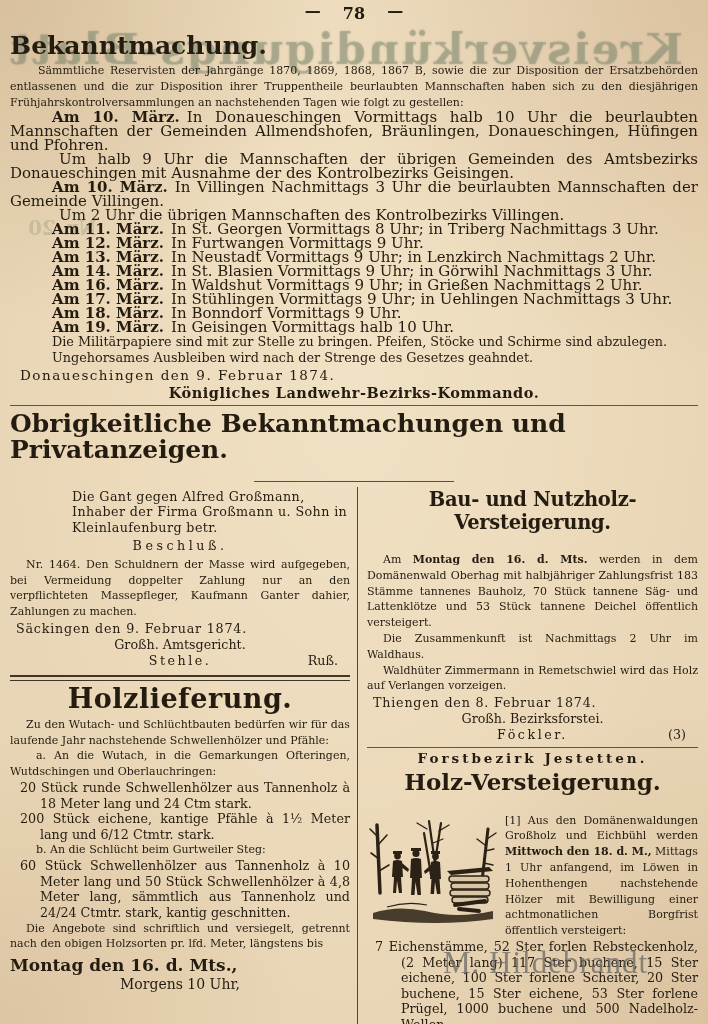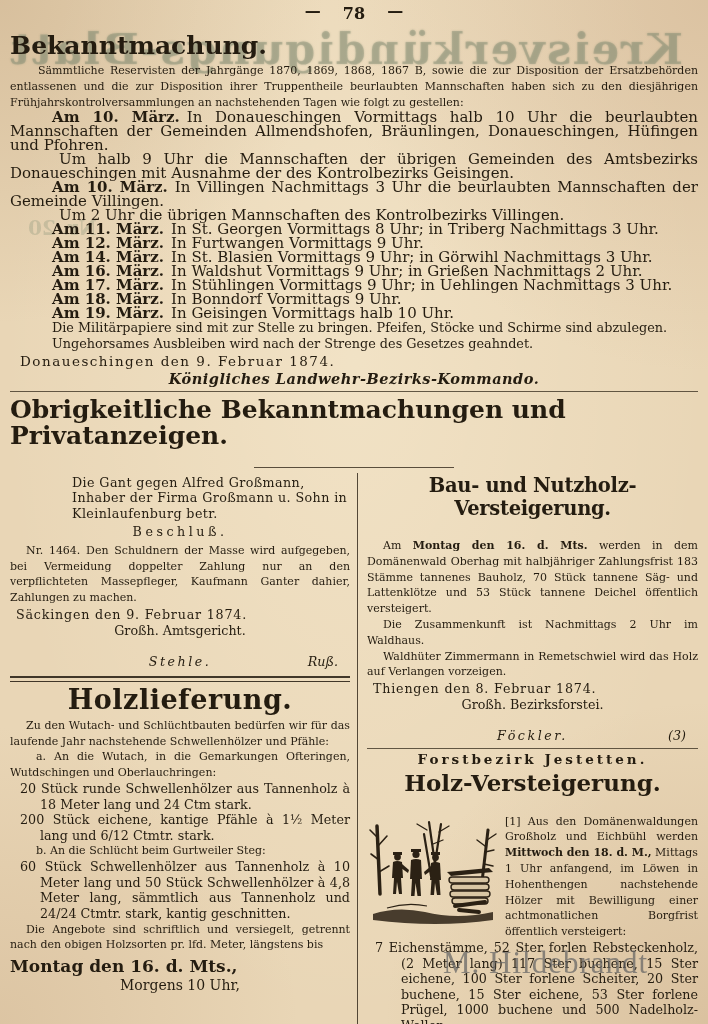--- a/index.html
+++ b/index.html
@@ -29,35 +29,35 @@
     position:absolute;left:28px;top:216px;font-size:20px;font-weight:bold;
     color:rgba(130,142,116,.30);transform:scaleX(-1);pointer-events:none;
   }
   .ann-title{font-weight:bold;font-size:25px;line-height:28px;margin:8px 0 3px;}
   .para{margin:0;font-size:11px;line-height:15.8px;text-align:justify;}
   .intro{text-indent:28px;}
   .entry{margin:0;font-size:15px;line-height:14px;text-align:justify;text-indent:42px;}
   .entry-date{font-weight:bold;margin-right:7px;}
   .note{margin:0;font-size:12.8px;line-height:15.8px;text-indent:42px;}
   .ann-dateline{margin:1px 0 0 10px;font-size:13.5px;letter-spacing:1.5px;line-height:17px;}
-  .ann-sig{text-align:center;font-weight:bold;font-size:14.5px;letter-spacing:.5px;line-height:18px;margin-bottom:3px;font-style:italic;}
+  .ann-sig{text-align:center;font-weight:bold;font-size:14.5px;letter-spacing:.5px;line-height:18px;margin-bottom:3px;}
   .rule{border:none;border-top:1px solid rgba(62,52,36,.8);margin:0;}
   .sec-title{text-align:left;font-weight:bold;font-size:25px;line-height:26px;margin:5px 0 18px;}
   .short-rule{width:200px;border:none;border-top:1px solid rgba(62,52,36,.85);margin:3px auto 5px;}
   
   .columns{display:flex;align-items:stretch;min-height:628px;}
   .col-left{width:340px;flex:0 0 340px;padding-right:7px;border-right:1px solid rgba(55,45,30,.85);}
   .col-right{flex:1;padding-left:9px;}
   .col-left,.col-right{font-size:12.7px;line-height:15.6px;}
   .gant-head{margin:2px 2px 0 62px;line-height:15.4px;letter-spacing:.4px;}
   .spaced-center{text-align:center;letter-spacing:3.5px;margin:3px 0;}
   .ind{ text-indent:16px;}
   .dateline{margin:1px 0 0 6px;letter-spacing:.8px;}
   .center{text-align:center;}
-  .sig-row{position:relative;text-align:center;letter-spacing:2.5px;margin-top:16px;font-style:italic;}
+  .sig-row{position:relative;text-align:center;letter-spacing:2.5px;margin-top:1px;}
   .sig-right{position:absolute;right:12px;top:0;letter-spacing:0;}
   .double-rule{height:3px;border-top:2px solid rgba(45,37,24,.9);border-bottom:1px solid rgba(45,37,24,.9);margin:6px 0 3px;}
   .big-title{text-align:center;font-weight:bold;font-size:27px;line-height:30px;margin:1px 0 3px;letter-spacing:.5px;}
   .hang{padding-left:30px;text-indent:-20px;margin:0;text-align:justify;}
   .hang-deep{padding-left:34px;text-indent:-26px;margin:0;text-align:justify;}
   .deadline{text-align:left;font-weight:bold;font-size:17px;line-height:21px;margin-top:3px;}
   .deadline-time{text-align:center;font-size:14px;line-height:17px;margin-bottom:2px;}
   .rc-title{text-align:center;font-weight:bold;font-size:19.5px;line-height:23px;letter-spacing:-.3px;margin:1px 0 18px;}
   .thin-rule{border:none;border-top:1px solid rgba(62,52,36,.8);margin:4px 0 3px;}
   .district{text-align:center;font-weight:bold;font-size:13.5px;letter-spacing:3px;margin-top:2px;}
@@ -87,20 +87,21 @@
 
     <div class="ann-title">Bekanntmachung.</div>
     <p class="para intro">Sämmtliche Reservisten der Jahrgänge 1870, 1869, 1868, 1867 B, sowie die zur Disposition der Ersatzbehörden entlassenen und die zur Disposition ihrer Truppentheile beurlaubten Mannschaften haben sich zu den diesjährigen Frühjahrskontrolversammlungen an nachstehenden Tagen wie folgt zu gestellen:</p>
 
     <p class="entry"><span class="entry-date">Am 10. März.</span><span>In Donaueschingen Vormittags halb 10 Uhr die beurlaubten Mannschaften der Gemeinden Allmendshofen, Bräunlingen, Donaueschingen, Hüfingen und Pfohren.</span></p>
     <p class="entry"><span class="entry-date"></span><span>Um halb 9 Uhr die Mannschaften der übrigen Gemeinden des Amtsbezirks Donaueschingen mit Ausnahme der des Kontrolbezirks Geisingen.</span></p>
     <p class="entry"><span class="entry-date">Am 10. März.</span><span>In Villingen Nachmittags 3 Uhr die beurlaubten Mannschaften der Gemeinde Villingen.</span></p>
     <p class="entry"><span class="entry-date"></span><span>Um 2 Uhr die übrigen Mannschaften des Kontrolbezirks Villingen.</span></p>
     <p class="entry"><span class="entry-date">Am 11. März.</span><span>In St. Georgen Vormittags 8 Uhr; in Triberg Nachmittags 3 Uhr.</span></p>
     <p class="entry"><span class="entry-date">Am 12. März.</span><span>In Furtwangen Vormittags 9 Uhr.</span></p>
+    <p class="entry"><span class="entry-date">Am 13. März.</span><span>In Neustadt Vormittags 9 Uhr; in Lenzkirch Nachmittags 2 Uhr.</span></p>
     <p class="entry"><span class="entry-date">Am 14. März.</span><span>In St. Blasien Vormittags 9 Uhr; in Görwihl Nachmittags 3 Uhr.</span></p>
     <p class="entry"><span class="entry-date">Am 16. März.</span><span>In Waldshut Vormittags 9 Uhr; in Grießen Nachmittags 2 Uhr.</span></p>
     <p class="entry"><span class="entry-date">Am 17. März.</span><span>In Stühlingen Vormittags 9 Uhr; in Uehlingen Nachmittags 3 Uhr.</span></p>
     <p class="entry"><span class="entry-date">Am 18. März.</span><span>In Bonndorf Vormittags 9 Uhr.</span></p>
     <p class="entry"><span class="entry-date">Am 19. März.</span><span>In Geisingen Vormittags halb 10 Uhr.</span></p>
 
     <p class="note">Die Militärpapiere sind mit zur Stelle zu bringen. Pfeifen, Stöcke und Schirme sind abzulegen.</p>
     <p class="note">Ungehorsames Ausbleiben wird nach der Strenge des Gesetzes geahndet.</p>
     <div class="ann-dateline">Donaueschingen den 9. Februar 1874.</div>
     <div class="ann-sig">Königliches Landwehr-Bezirks-Kommando.</div>

